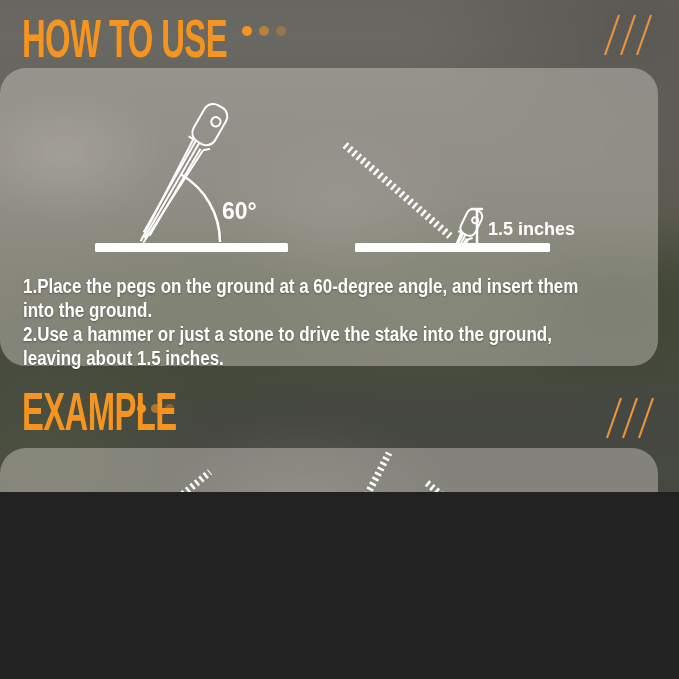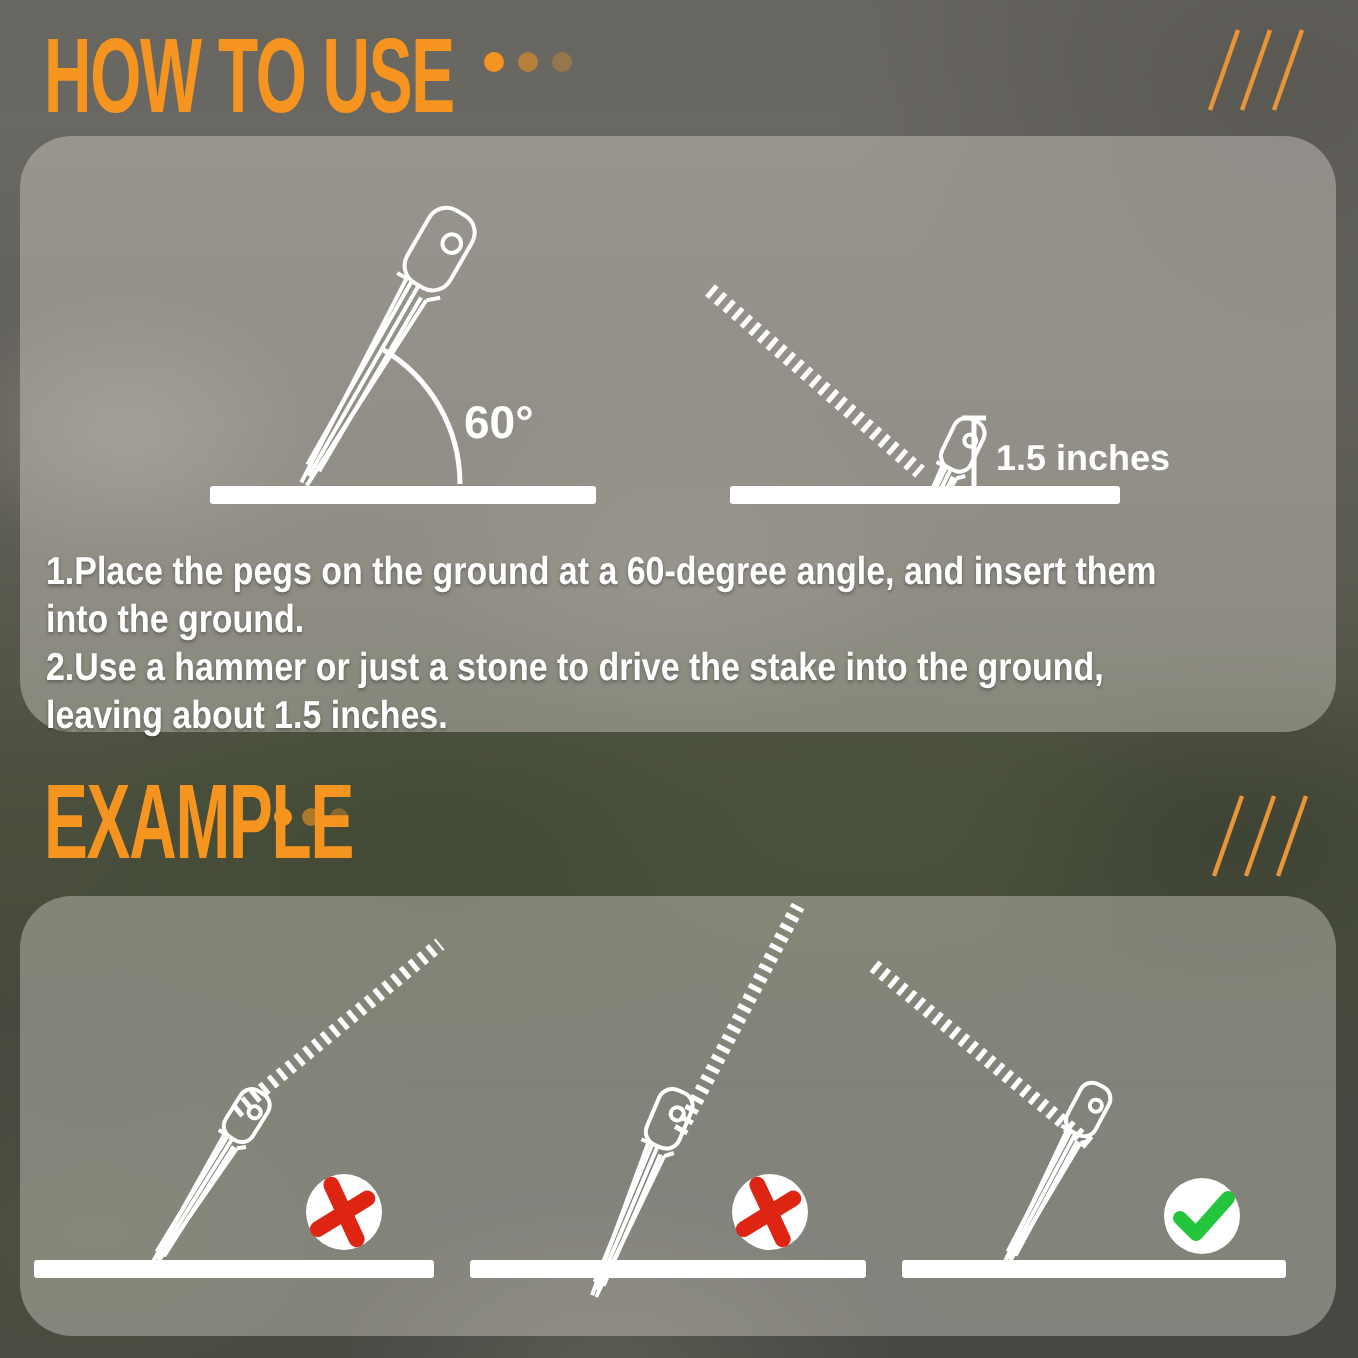--- a/index.html
+++ b/index.html
@@ -1,17 +1,17 @@
 <!DOCTYPE html>
 <html><head>
 <meta charset="utf-8">
 <style>
   html,body{margin:0;padding:0;background:#222;}
   .stage{
-    position:relative;width:679px;height:679px;overflow:hidden;
+    position:relative;width:679px;height:492px;overflow:hidden;
     font-family:"Liberation Sans",sans-serif;
   }
   .bg{
     position:absolute;inset:-24px;filter:blur(9px);
     background:
       radial-gradient(150px 95px at 12% 33%, rgba(150,147,139,.55), transparent 70%),
       radial-gradient(190px 120px at 50% 42%, rgba(132,130,122,.35), transparent 70%),
       radial-gradient(230px 140px at 62% 60%, rgba(73,82,58,.85), transparent 70%),
       radial-gradient(270px 150px at 33% 62%, rgba(64,74,50,.8), transparent 70%),
       radial-gradient(210px 130px at 88% 61%, rgba(58,64,48,.75), transparent 70%),
@@ -20,21 +20,21 @@
       radial-gradient(320px 210px at 92% 10%, rgba(80,77,74,.6), transparent 70%),
       linear-gradient(180deg,#67655f 0%,#6a6862 12%,#615f59 30%,#59594e 45%,#4a4f3e 58%,#474c3c 68%,#454741 82%,#474842 100%);
   }
   .section-title{
     position:absolute;margin:0;color:#F5941F;font-weight:800;
     font-size:53px;line-height:1;letter-spacing:-1px;
     transform:scaleX(.62);transform-origin:left top;white-space:nowrap;
   }
   .dot{position:absolute;border-radius:50%;background:#F5941F;}
   .panel{
-    position:absolute;left:10px;width:658px;border-radius:26px;
+    position:absolute;left:0;width:658px;border-radius:26px;
     background:rgba(216,213,205,.42);
   }
   .panel-1{top:68px;height:298px;}
   .panel-2{top:448px;height:220px;}
   .panel svg{position:absolute;left:0;top:0;}
   .instructions{
     position:absolute;left:23px;top:274px;width:700px;
     color:#fff;font-weight:700;font-size:19.5px;line-height:24px;
     text-shadow:0 1px 2px rgba(40,40,40,.45);
     transform:scaleX(.87);transform-origin:left top;white-space:nowrap;

